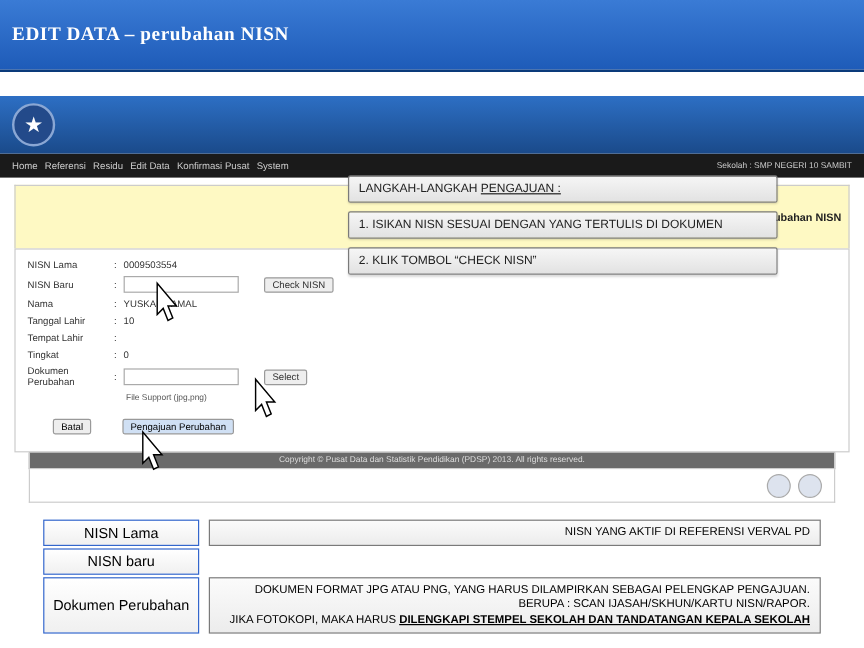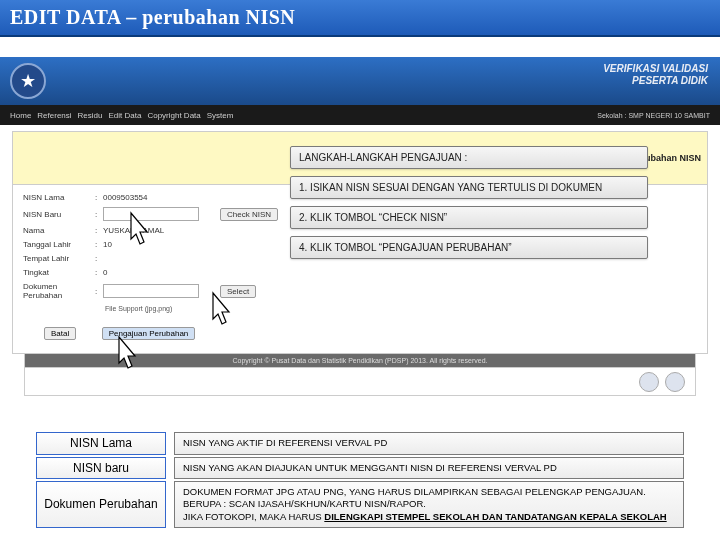--- a/index.html
+++ b/index.html
@@ -1,19 +1,19 @@
 <!DOCTYPE html>
 <html><head>
 <meta charset="utf-8">
 <style>
   * { box-sizing: border-box; margin: 0; padding: 0; }
   body { width: 720px; height: 540px; font-family: Arial, sans-serif; background: #fff; overflow: hidden; position: relative; }
 
   
-  .title-bar { background: linear-gradient(to bottom, #3a7bd5, #1e5bb8); color: #fff; padding: 6px 10px; font-family: "Times New Roman", serif; font-size: 20px; font-weight: bold; letter-spacing: 0.5px; border-bottom: 2px solid #0a3a7a; }
+  .title-bar { background: linear-gradient(to bottom, #3a7bd5, #1e5bb8); color: #fff; padding: 20px 10px; font-family: "Times New Roman", serif; font-size: 16px; font-weight: bold; letter-spacing: 0.5px; border-bottom: 2px solid #0a3a7a; }
 
   
   .gov-header { background: linear-gradient(to bottom, #2d6fc4, #1a4a8a); color: #e8ecf4; height: 48px; display: flex; align-items: center; padding: 0 10px; position: relative; margin-top: 20px; }
   .logo-circle { width: 36px; height: 36px; background: #234a8a; border: 2px solid #8aa7d4; border-radius: 50%; display: flex; align-items: center; justify-content: center; font-size: 18px; color: #fff; margin-right: 8px; }
   .kementerian { font-size: 9px; line-height: 1.15; font-weight: bold; text-transform: uppercase; }
   .verif { position: absolute; right: 12px; top: 6px; text-align: right; font-size: 10px; font-weight: bold; font-style: italic; line-height: 1.2; text-transform: uppercase; }
 
   
   .nav { background: #1a1a1a; color: #ccc; height: 20px; display: flex; align-items: center; font-size: 8px; padding: 0 10px; gap: 6px; }
   .nav .sekolah { margin-left: auto; font-size: 7px; }
@@ -34,53 +34,49 @@
   .file-support { font-size: 7px; color: #555; margin-left: 82px; margin-top: 2px; }
 
   
   .cursor { position: absolute; width: 36px; height: 40px; pointer-events: none; }
   .cursor svg { width: 100%; height: 100%; }
 
   
   .steps { position: absolute; left: 290px; top: 146px; width: 358px; }
   .step-box { background: linear-gradient(to bottom, #f6f6f6, #e2e2e2); border: 1.5px solid #7a7a7a; border-radius: 2px; padding: 5px 8px; font-size: 10px; color: #222; margin-bottom: 7px; box-shadow: 0 1px 2px rgba(0,0,0,0.15); }
   .step-header { font-weight: normal; }
-  .step-header .u { }
+  .step-header .u { text-decoration: underline; }
 
   
   .copyright { background: #6a6a6a; color: #ddd; font-size: 7px; text-align: center; padding: 3px 0; margin: 0 12px; border: 1px solid #ccc; border-top: none; }
   .badges-row { background: #fff; margin: 0 12px; border: 1px solid #ccc; border-top: none; height: 28px; display: flex; align-items: center; justify-content: flex-end; padding: 0 10px; gap: 6px; }
   .badge { width: 20px; height: 20px; background: #dde3ee; border-radius: 50%; border: 1px solid #aaa; }
 
   
   .legend { position: absolute; left: 36px; bottom: 10px; width: 648px; }
   .legend-row { display: flex; align-items: stretch; margin-bottom: 2px; }
   .legend-label { width: 130px; background: linear-gradient(to bottom, #fff, #f0f0f0); border: 1.5px solid #3366cc; font-size: 12px; text-align: center; padding: 3px 4px; display: flex; align-items: center; justify-content: center; margin-right: 8px; }
-  .legend-desc { flex: 1; background: linear-gradient(to bottom, #fbfbfb, #ececec); border: 1.5px solid #7a7a7a; font-size: 9.5px; padding: 4px 8px; line-height: 1.3; }
+  .legend-desc { flex: 1; background: linear-gradient(to bottom, #fbfbfb, #ececec); border: 1.5px solid #7a7a7a; font-size: 9.5px; padding: 4px 8px; line-height: 1.3; text-align: right; }
   .legend-desc u { text-decoration: underline; font-weight: bold; }
 </style>
 </head>
 <body>
 
 <div class="title-bar">EDIT DATA – perubahan NISN</div>
 
 <div class="gov-header">
   <div class="logo-circle">★</div>
-  <div class="verif">
-    <div>VERIFIKASI VALIDASI</div>
-    <div>PESERTA DIDIK</div>
-  </div>
 </div>
 
 <div class="nav">
   <span>Home</span>
   <span>Referensi</span>
   <span>Residu</span>
   <span>Edit Data</span>
-  <span>Copyright Data</span>
+  <span>Konfirmasi Pusat</span>
   <span>System</span>
   <span class="sekolah">Sekolah : SMP NEGERI 10 SAMBIT</span>
 </div>
 
 <div class="panel">
   <div class="panel-title">Pengajuan Perubahan NISN</div>
   <div class="panel-body">
 
     <div class="form-row">
       <span class="lbl">NISN Lama</span>
@@ -155,31 +151,29 @@
     <div class="badge"></div>
   </div>
 </div>
 
 <div class="steps">
   <div class="step-box step-header">
     <span>LANGKAH-LANGKAH </span><span class="u">PENGAJUAN :</span>
   </div>
   <div class="step-box">1. ISIKAN NISN SESUAI DENGAN YANG TERTULIS DI DOKUMEN</div>
   <div class="step-box">2. KLIK TOMBOL “CHECK NISN”</div>
-  <div class="step-box">4. KLIK TOMBOL “PENGAJUAN PERUBAHAN”</div>
 </div>
 
 <div class="legend">
   <div class="legend-row">
     <div class="legend-label">NISN Lama</div>
     <div class="legend-desc">NISN YANG AKTIF DI REFERENSI VERVAL PD</div>
   </div>
   <div class="legend-row">
     <div class="legend-label">NISN baru</div>
-    <div class="legend-desc">NISN YANG AKAN DIAJUKAN UNTUK MENGGANTI NISN DI REFERENSI VERVAL PD</div>
   </div>
   <div class="legend-row">
     <div class="legend-label" style="line-height:1.1">Dokumen Perubahan</div>
     <div class="legend-desc">
       <div>DOKUMEN FORMAT JPG ATAU PNG, YANG HARUS DILAMPIRKAN SEBAGAI PELENGKAP PENGAJUAN.</div>
       <div>BERUPA : SCAN IJASAH/SKHUN/KARTU NISN/RAPOR.</div>
       <div>
         <span>JIKA FOTOKOPI, MAKA HARUS </span><u>DILENGKAPI STEMPEL SEKOLAH DAN TANDATANGAN KEPALA SEKOLAH</u>
       </div>
     </div>

